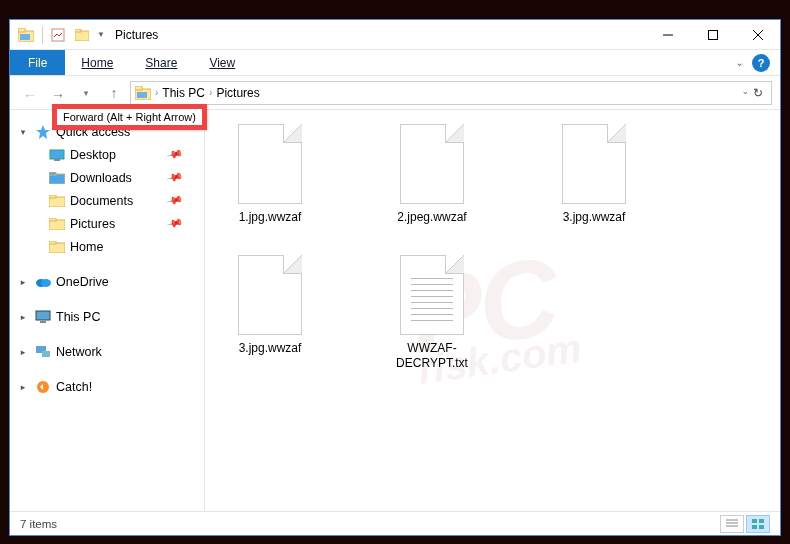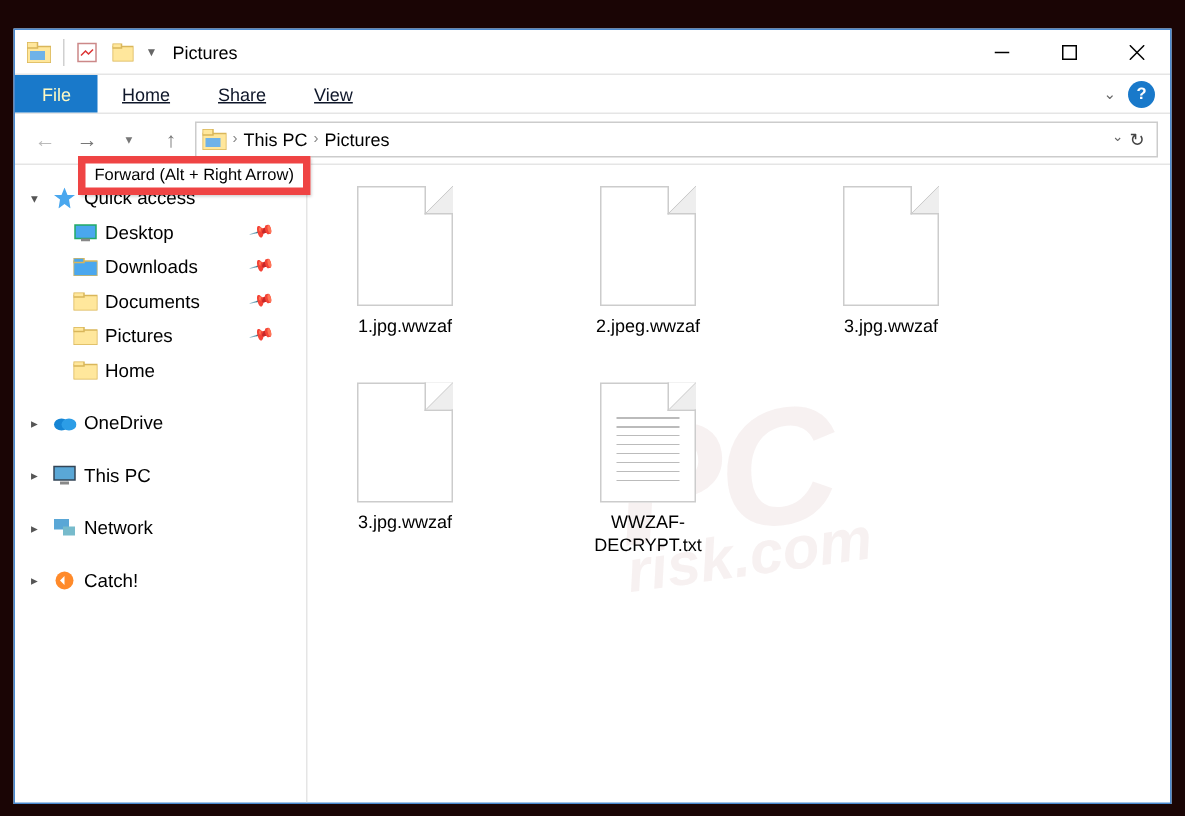--- a/index.html
+++ b/index.html
@@ -269,14 +269,34 @@
           </div>
           <div class="item">
             <div class="file-ico txt"></div>
             <div class="item-label">WWZAF-DECRYPT.txt</div>
           </div>
         </div>
     </div>
 
   </div>
 
+  <div class="status">
+    <span>7 items</span>
+    <div class="views">
+      <div class="view-toggle">
+          <svg width="12" height="10">
+            <line x1="0" y1="1" x2="12" y2="1" stroke="#888"></line>
+            <line x1="0" y1="4" x2="12" y2="4" stroke="#888"></line>
+            <line x1="0" y1="7" x2="12" y2="7" stroke="#888"></line>
+          </svg>
+        </div>
+      <div class="view-toggle active">
+          <svg width="12" height="10">
+            <rect x="0" y="0" width="5" height="4" fill="#4aa"></rect>
+            <rect x="7" y="0" width="5" height="4" fill="#4aa"></rect>
+            <rect x="0" y="6" width="5" height="4" fill="#4aa"></rect>
+            <rect x="7" y="6" width="5" height="4" fill="#4aa"></rect>
+          </svg>
+        </div>
+    </div>
+  </div>
 
 </div>
 
 </body></html>

